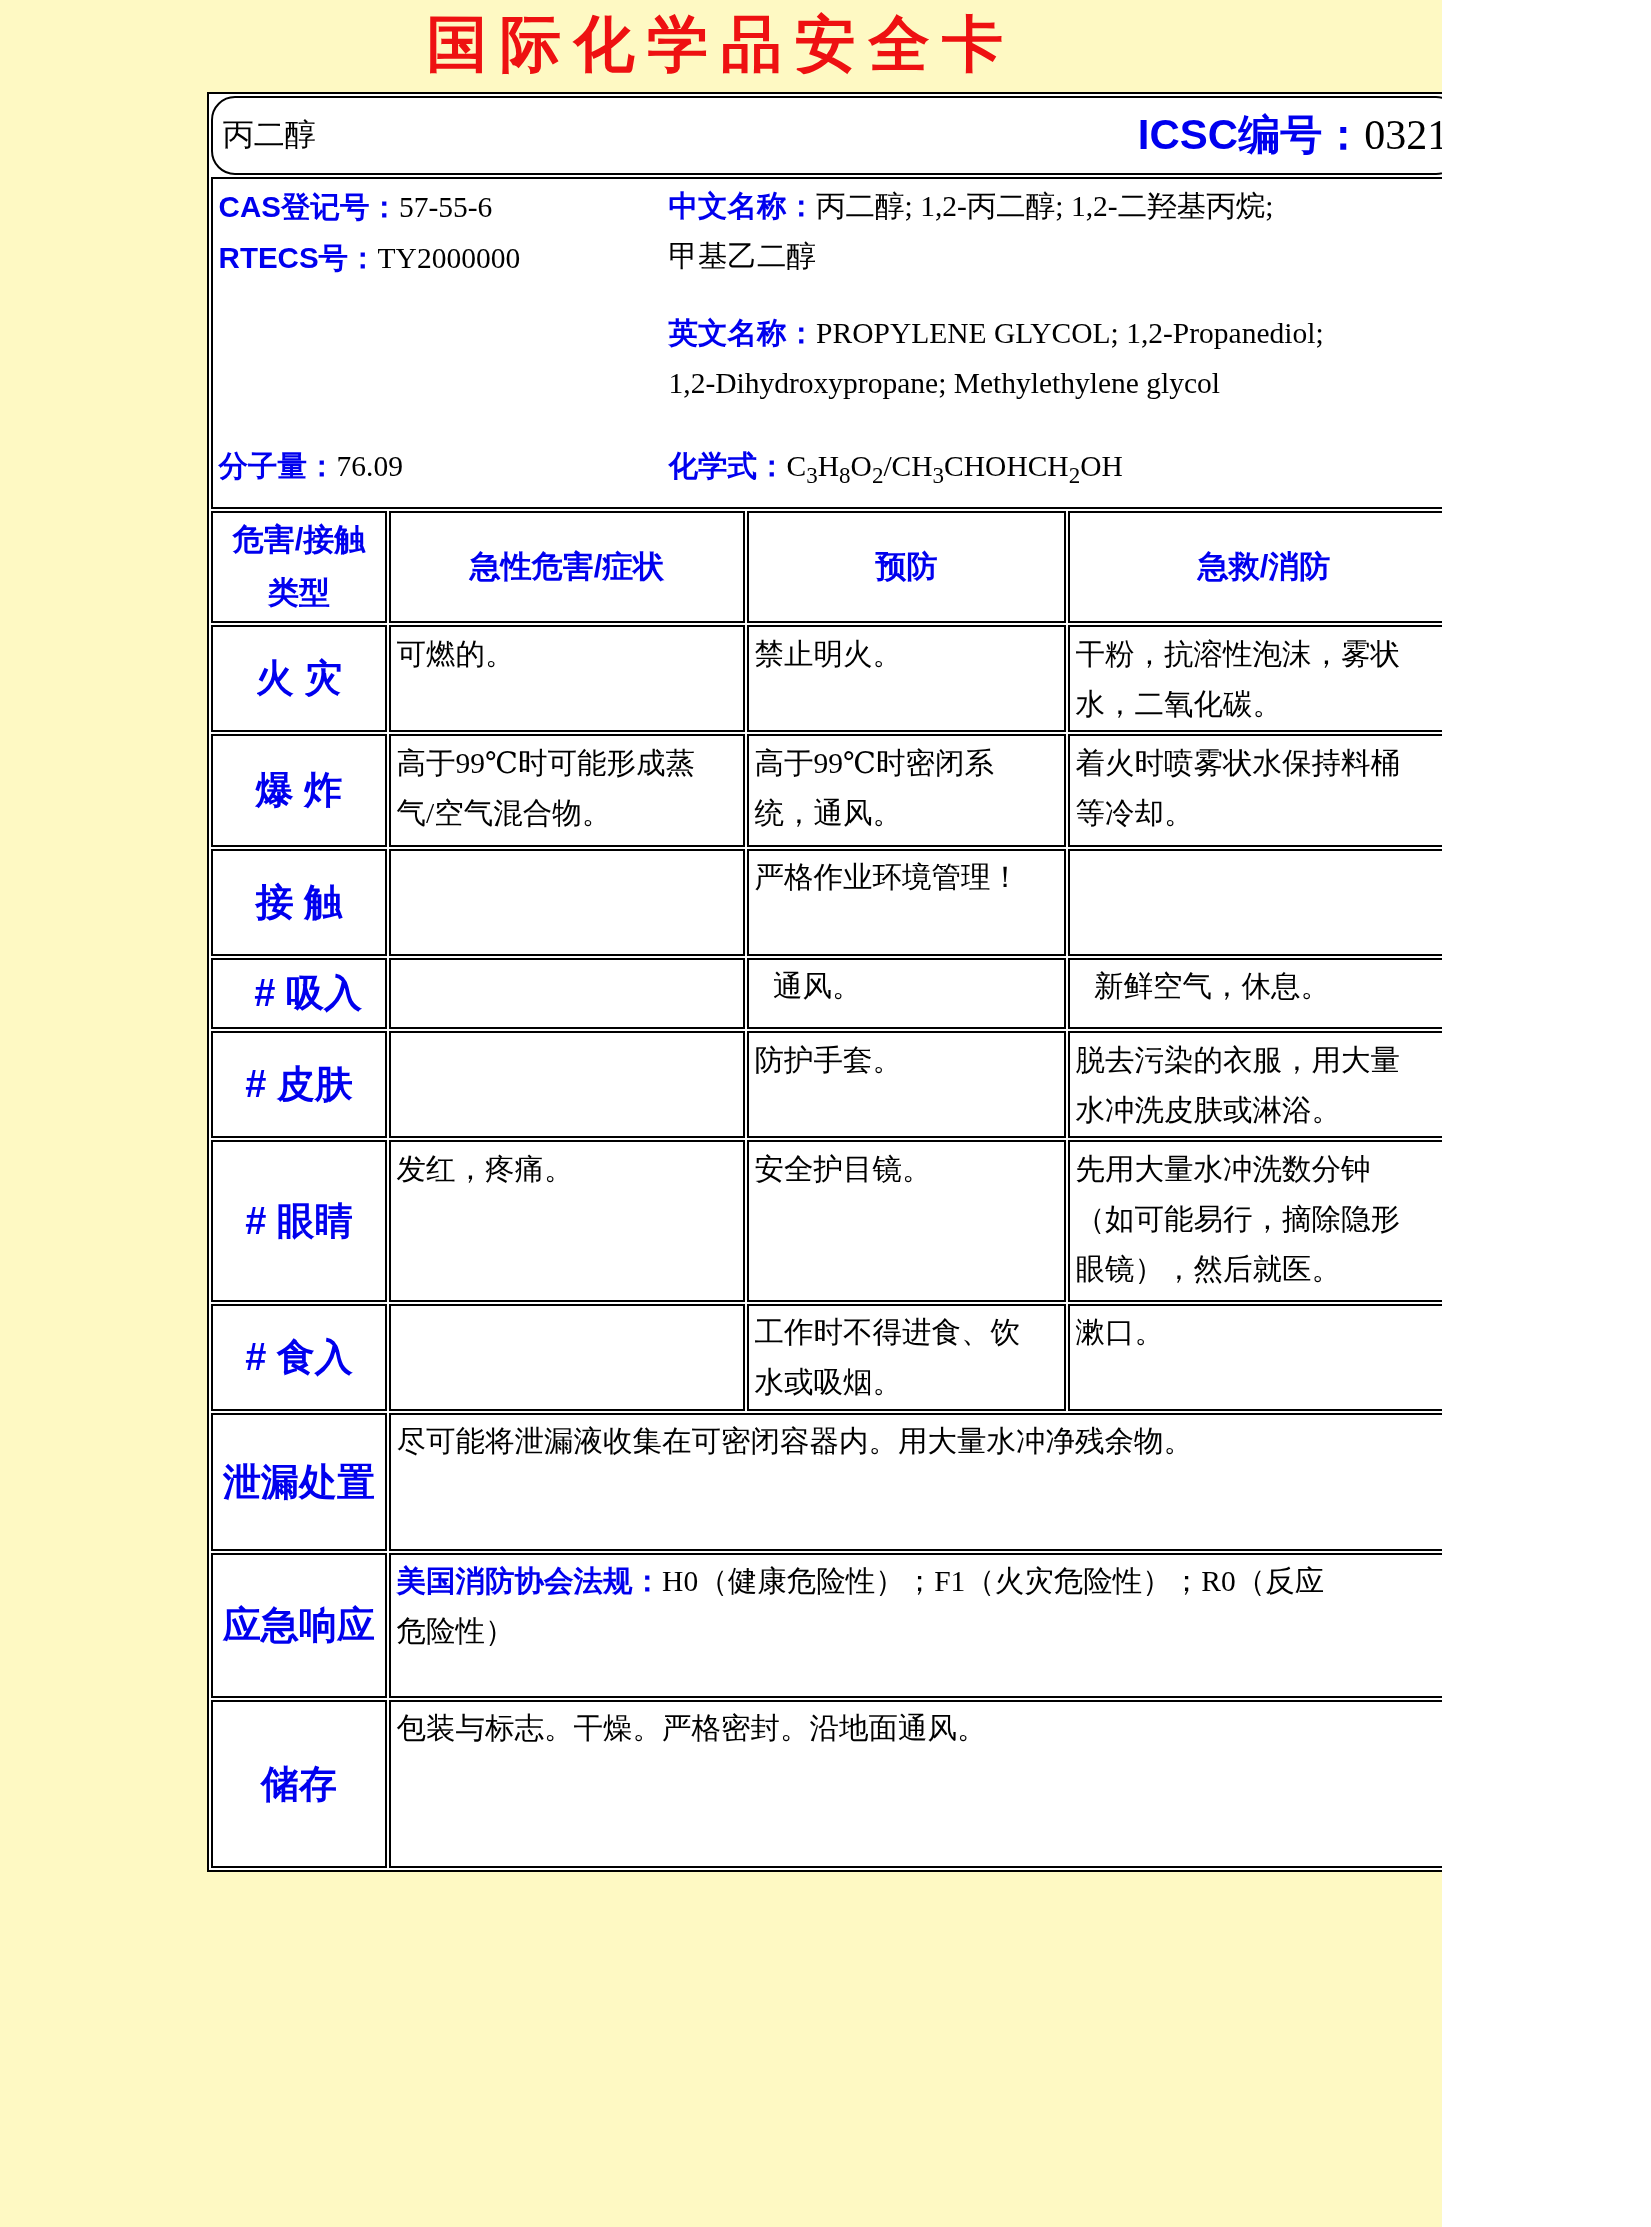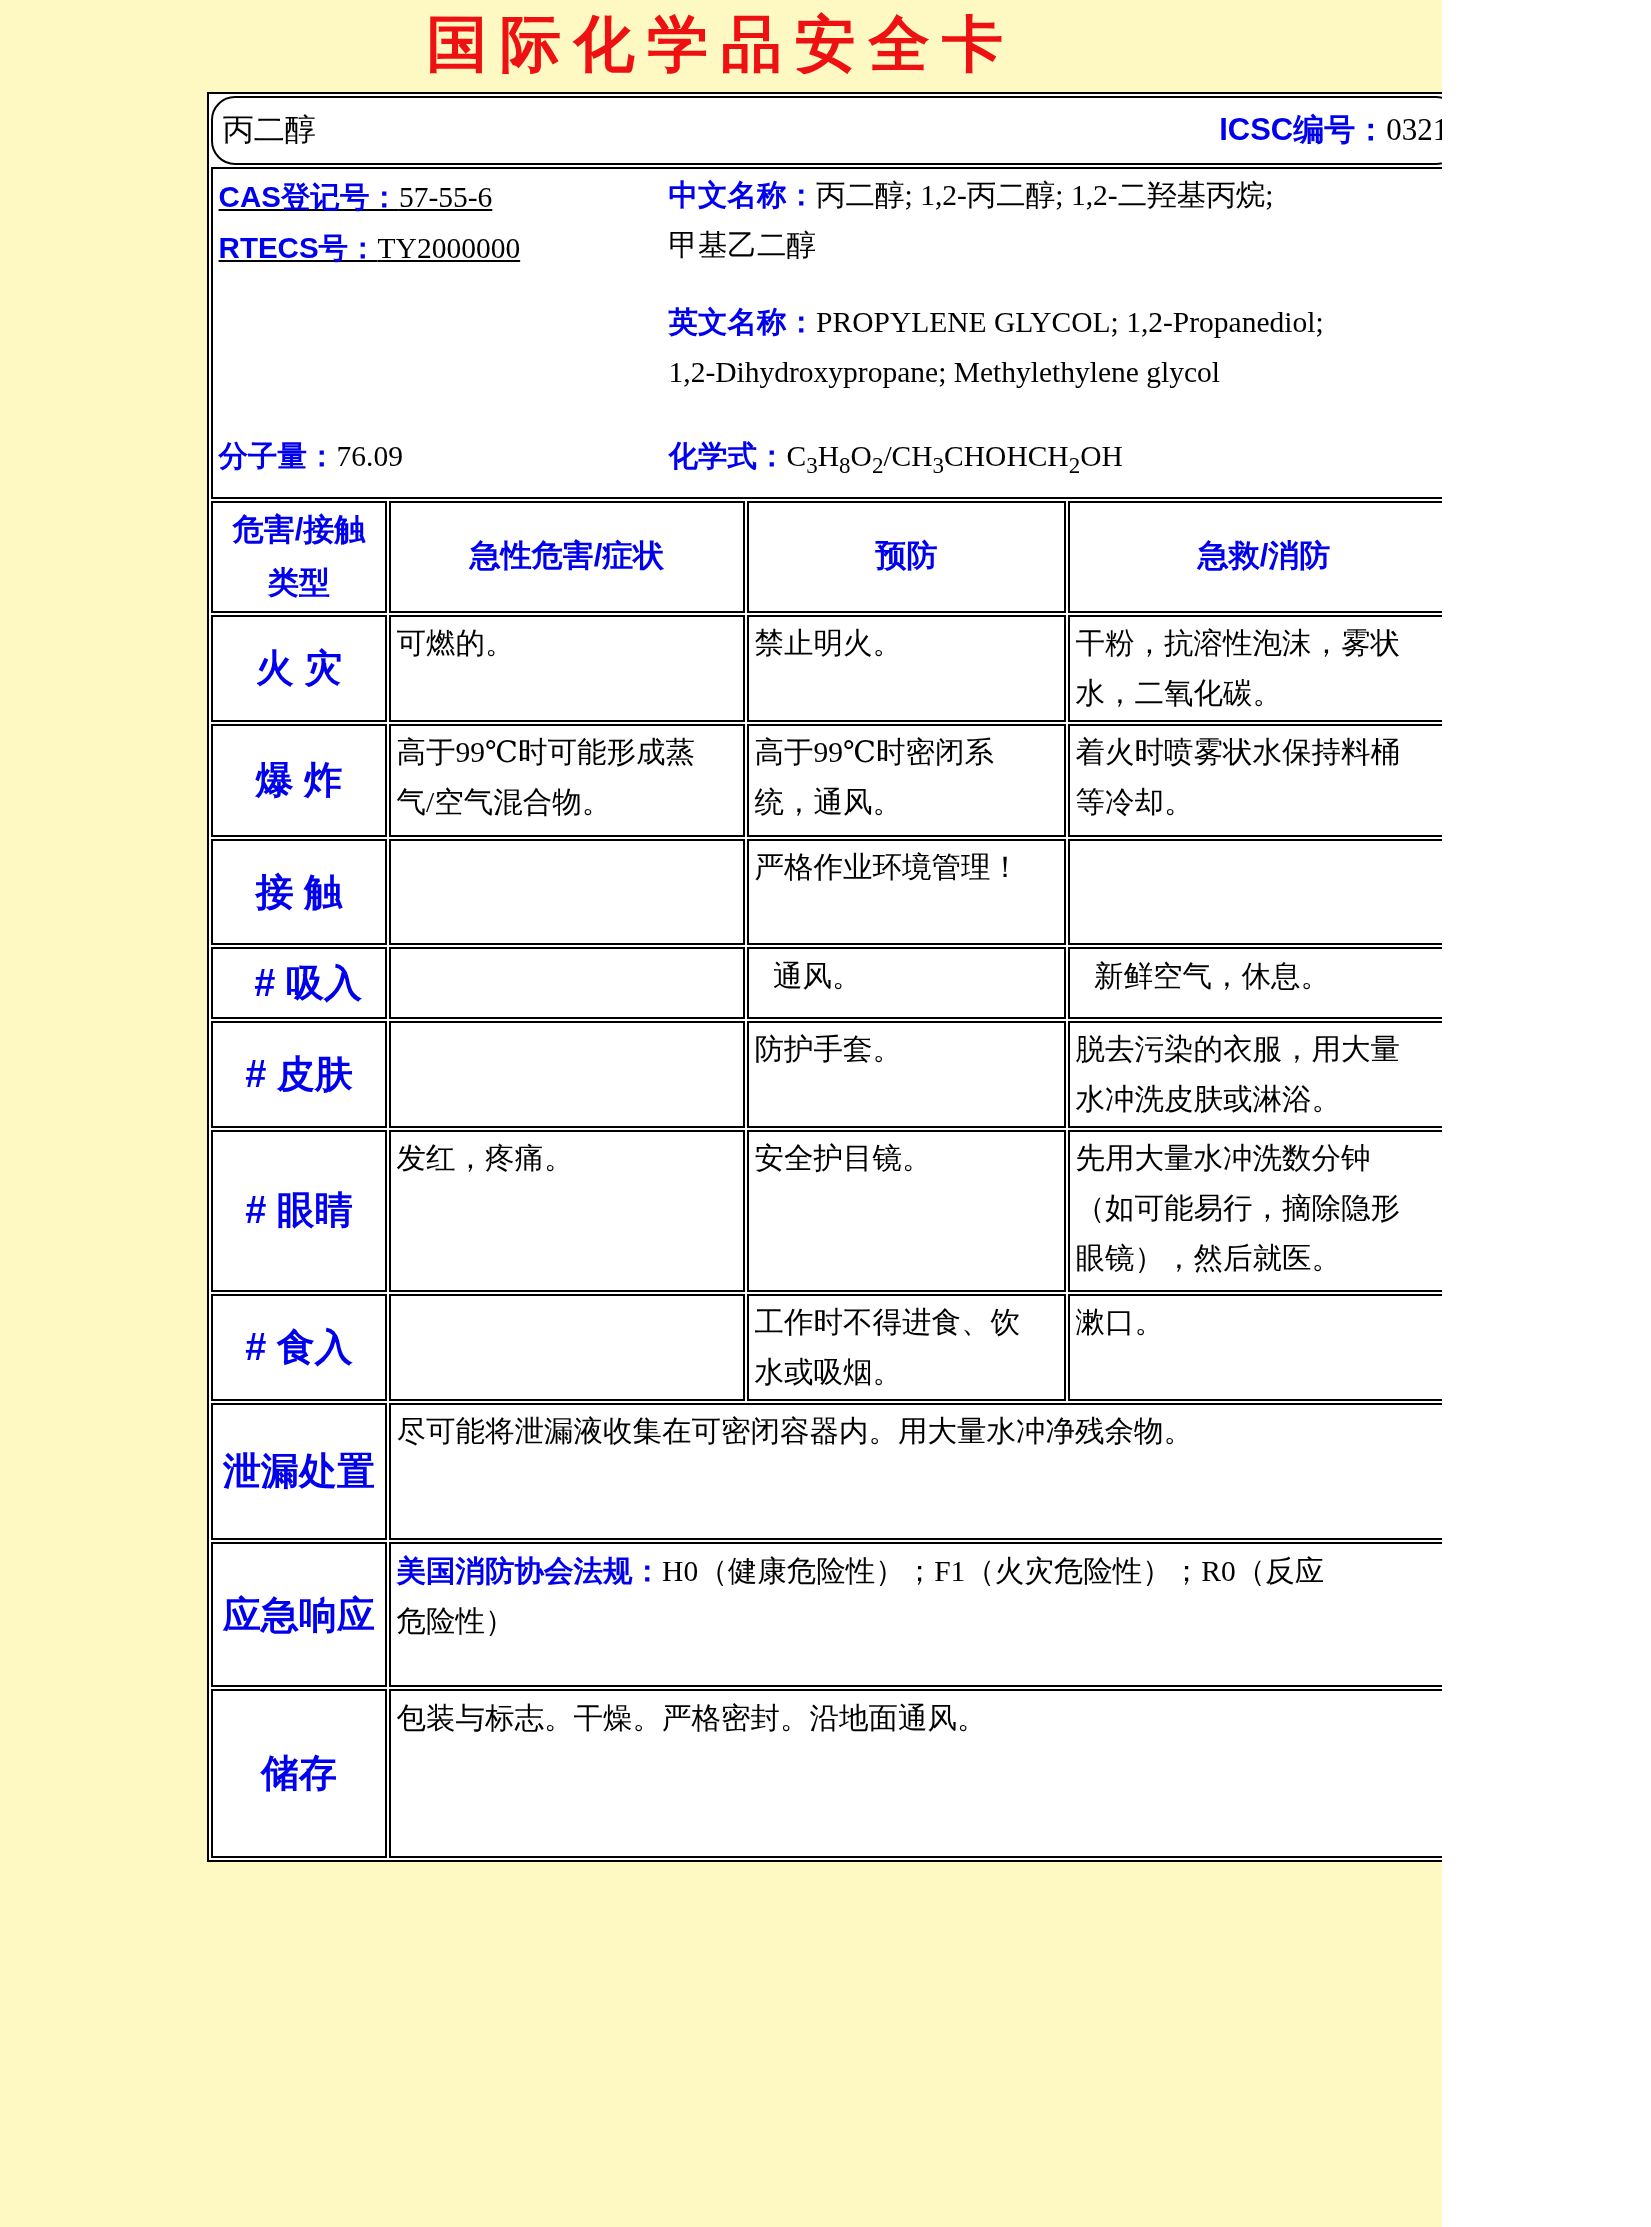--- a/index.html
+++ b/index.html
@@ -88,32 +88,32 @@
   tr.r-stor td { height: 162px; }
 
   .head-flex {
     display: flex;
     justify-content: space-between;
     align-items: center;
     height: 100%;
     padding: 0 4.2px;
   }
   .head-flex .chem-name { font-size: 31px; }
-  .head-flex .icsc-no { font-size: 31px; }
+  .head-flex .icsc-no { font-size: 42px; }
 
   .info-grid {
     display: grid;
     grid-template-columns: 450px 1fr;
     grid-template-rows: auto auto 1fr;
     height: 100%;
     padding-bottom: 14px;
     box-sizing: border-box;
   }
   .ig-registry { grid-row: 1; grid-column: 1; }
-  .ig-registry .reg-line { margin-top: 1.4px; text-decoration: underline; }
+  .ig-registry .reg-line { margin-top: 1.4px; }
   .ig-cn { grid-row: 1; grid-column: 2; }
   .ig-en { grid-row: 2; grid-column: 2; margin-top: 24px; }
   .ig-mw { grid-row: 3; grid-column: 1; align-self: end; }
   .ig-formula { grid-row: 3; grid-column: 2; align-self: end; }
   sub { font-size: 0.78em; line-height: 0; }
 </style>
 </head>
 <body>
 
 <div id="page">

